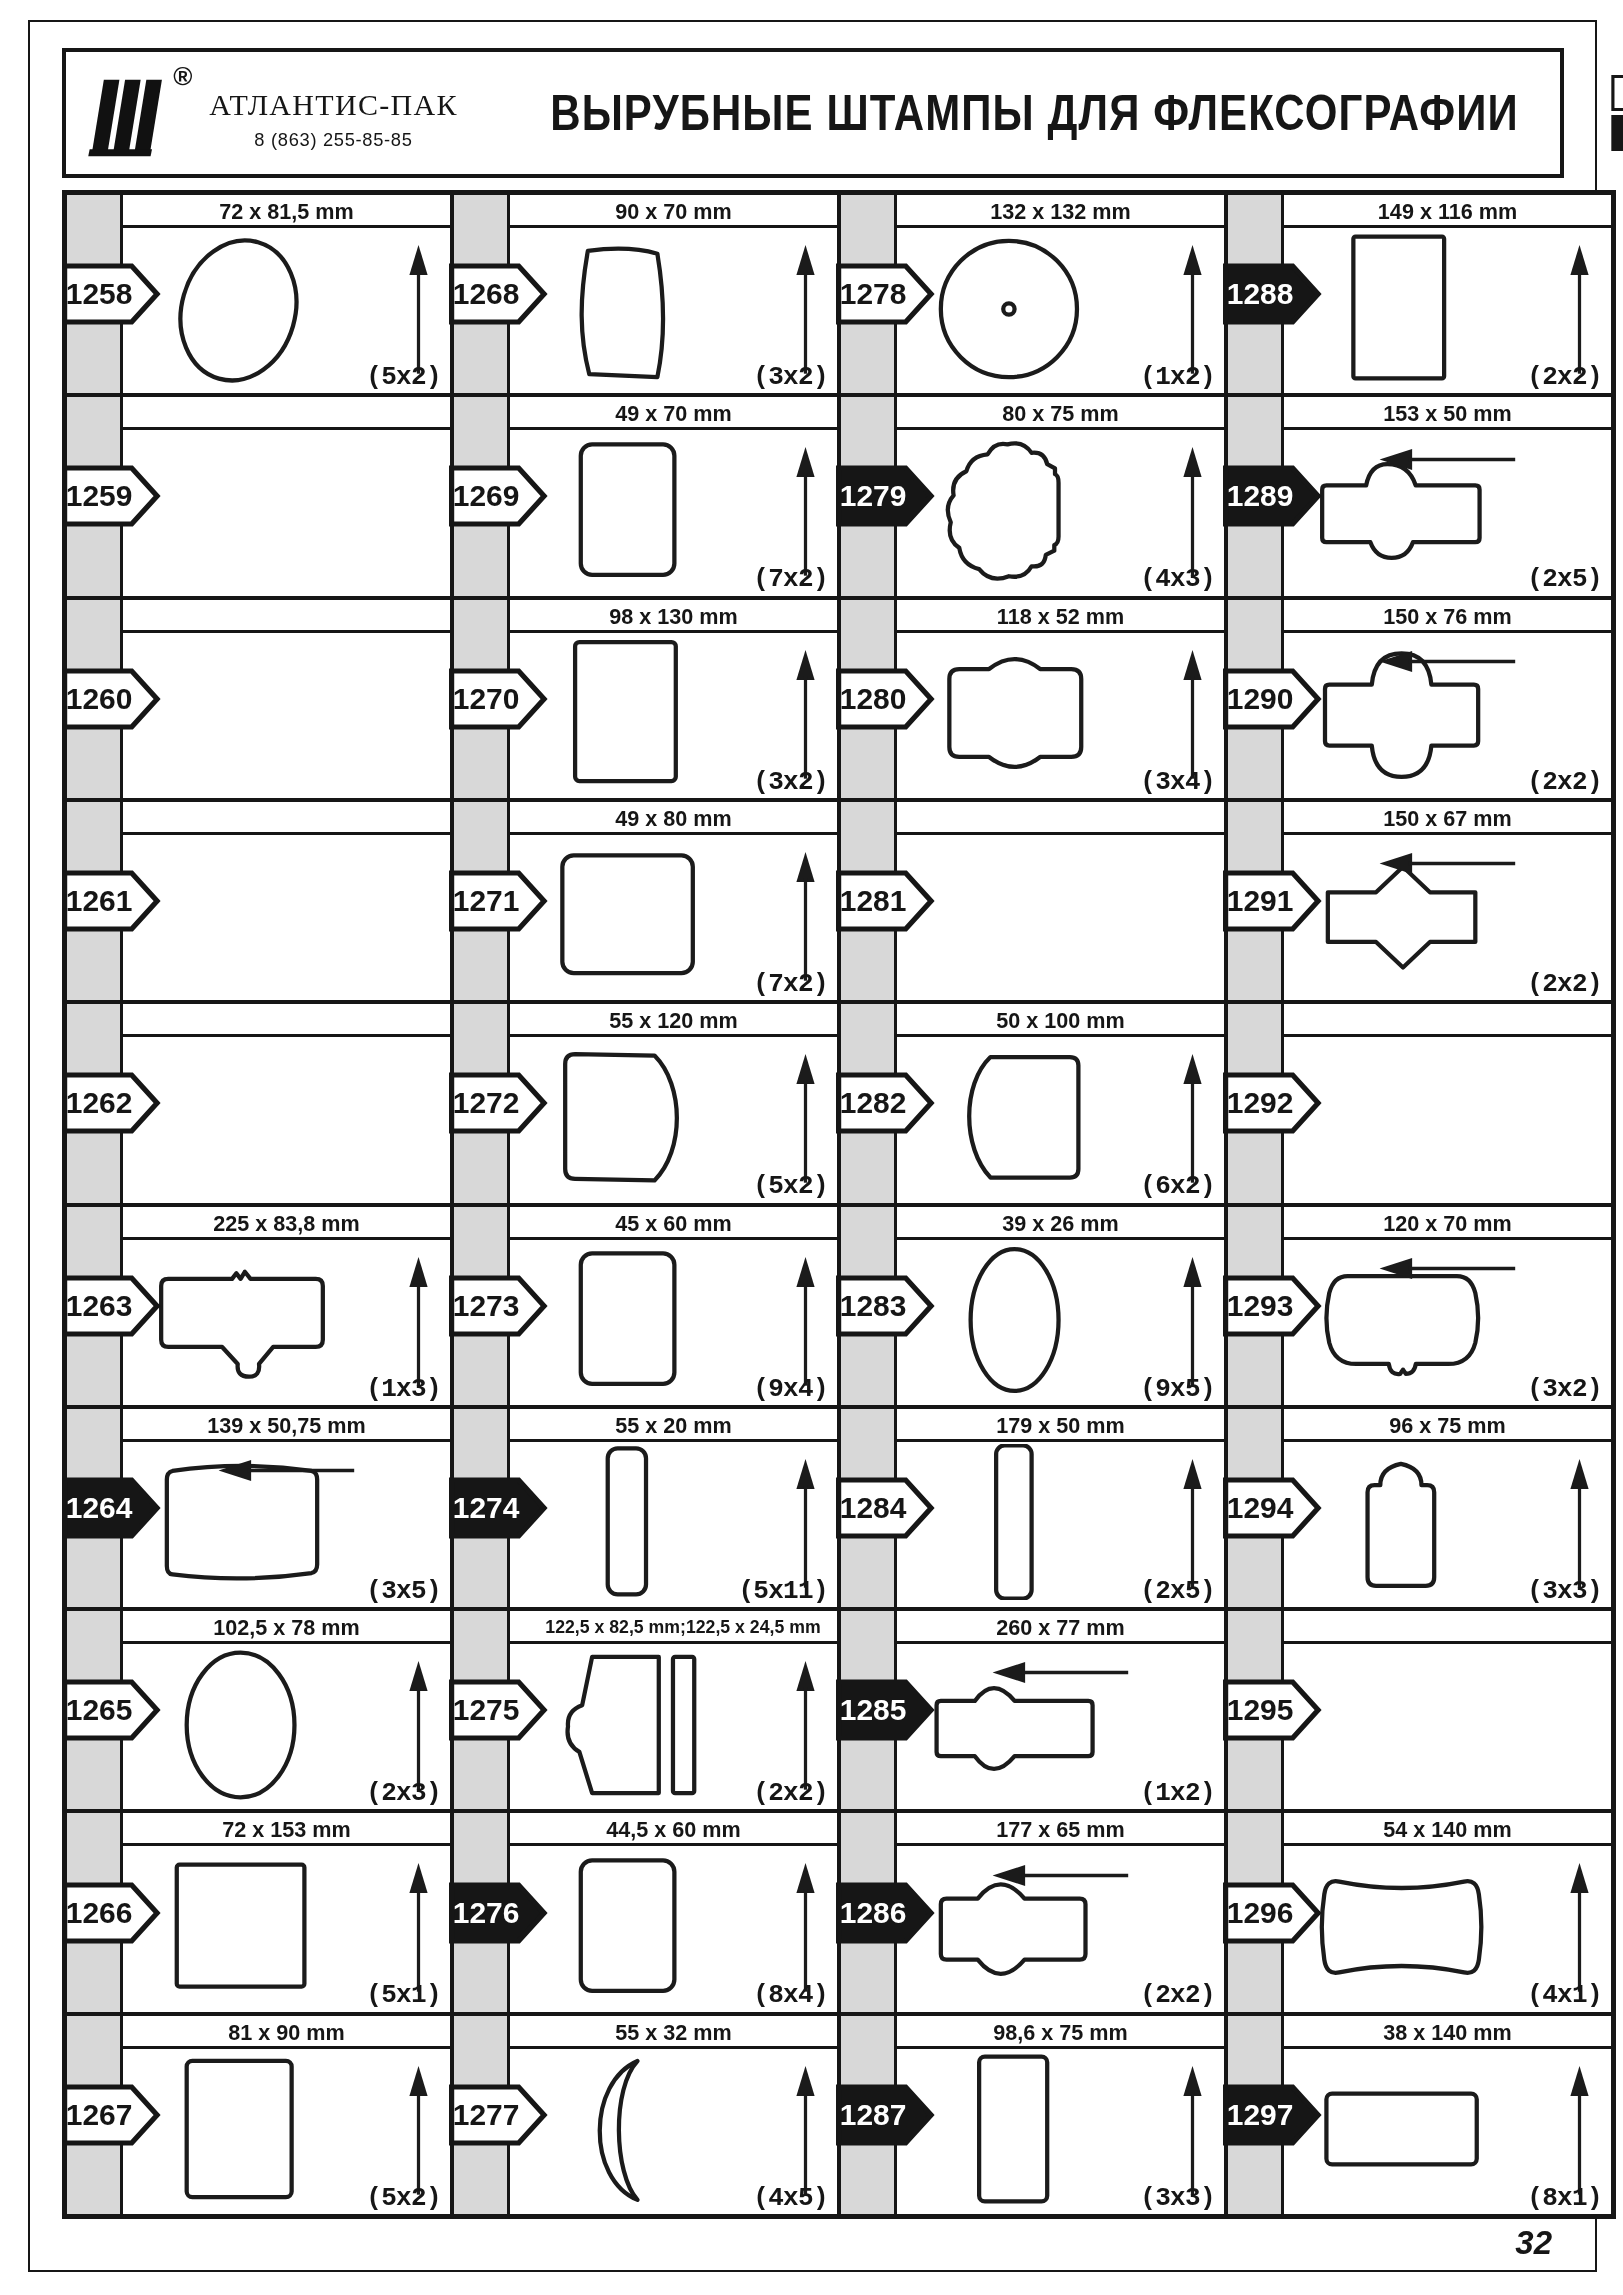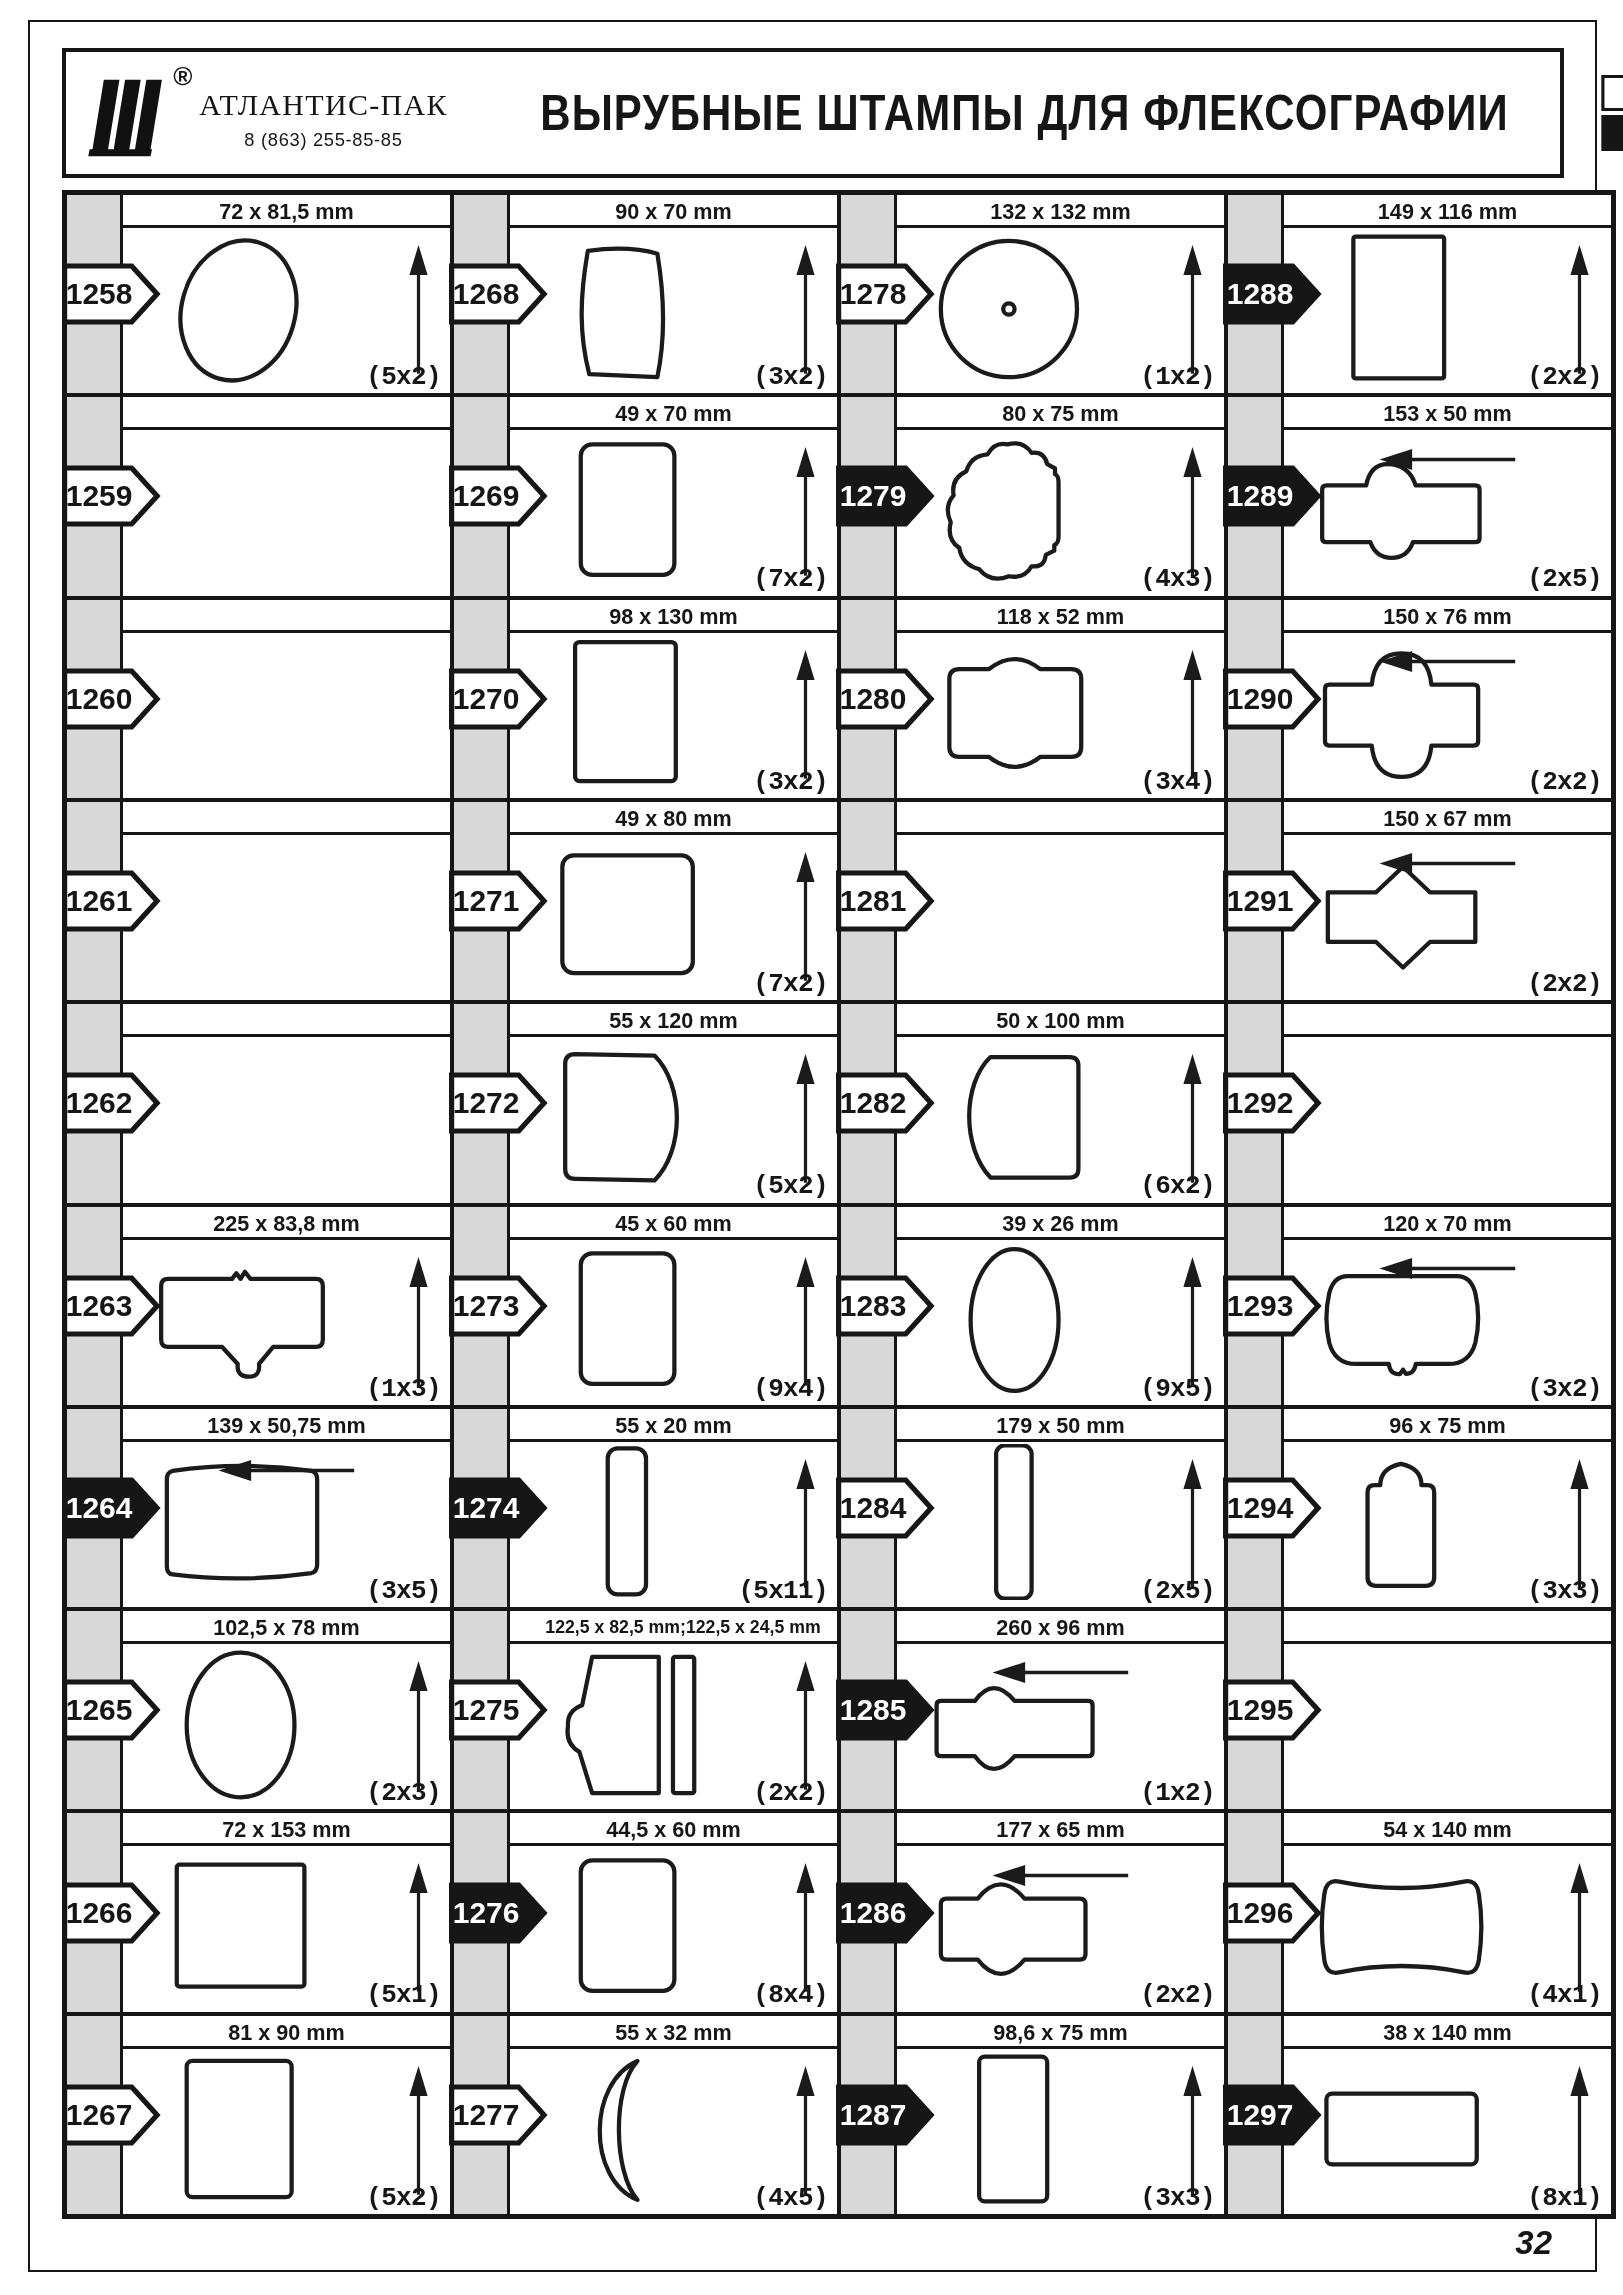--- a/index.html
+++ b/index.html
@@ -14,21 +14,21 @@
 
   
   .header-box{
     position:absolute;left:62px;top:48px;width:1502px;height:130px;
     border:4.6px solid var(--line);background:#fff;
     display:flex;align-items:center;padding:0 18.3px;
   }
   .brand{display:flex;align-items:flex-start;gap:3.9px;}
   .logo-svg{width:85px;height:98px;margin-top:9.2px;}
   .reg-mark{font-size:26px;font-weight:bold;line-height:1;margin-top:3.9px;}
-  .brand-block{display:flex;flex-direction:column;align-items:center;margin-top:29px;margin-left:3px;}
+  .brand-block{display:flex;flex-direction:column;align-items:center;margin-top:29px;margin-left:13px;}
   .brand-name{font-family:"Liberation Serif", serif;font-size:30px;letter-spacing:1.3px;white-space:nowrap;}
   .brand-phone{font-size:18.3px;margin-top:6.5px;letter-spacing:0.7px;}
   .page-title{
     flex:1;text-align:center;font-size:50px;font-weight:bold;white-space:nowrap;
     transform:scaleX(0.84);letter-spacing:1.3px;
   }
   .legend{display:flex;flex-direction:column;gap:2.6px;margin-right:5.2px;}
   .legend-row{display:flex;align-items:center;gap:9.2px;}
 
   
@@ -705,21 +705,21 @@
           </div>
         </div>
         <svg class="tag" viewBox="0 0 152 98">
           <polygon points="4,6 107,6 146,49 107,92 4,92" fill="#ffffff" stroke="#161616" stroke-width="8"></polygon>
           <text x="57" y="65" text-anchor="middle" font-family="Liberation Sans, sans-serif" font-size="46" font-weight="bold" fill="#161616">1275</text>
         </svg>
       </div>
       <div class="cell">
         <div class="gray-bar"></div>
         <div class="content">
-          <div class="dims">260 x 96 mm</div>
+          <div class="dims">260 x 77 mm</div>
           <div class="draw">
             <svg class="shape-svg" width="216" height="156" viewBox="0 0 300 220">
               <g fill="none" stroke="#1b1b1b" stroke-width="6" stroke-linejoin="round" stroke-linecap="round">
                 <path d="M44,76 L92,76 Q118,40 148,76 L252,76 Q258,76 258,82 L258,148 Q258,154 252,154 L148,154 Q118,190 92,154 L44,154 Q38,154 38,148 L38,82 Q38,76 44,76 Z"></path>
               </g>
             </svg>
             <svg class="arrow-left" width="137" height="29" viewBox="0 0 210 44">
               <polygon points="0,22 50,6 50,38" fill="#1b1b1b"></polygon>
               <line x1="44" y1="22" x2="208" y2="22" stroke="#1b1b1b" stroke-width="5"></line>
             </svg>

